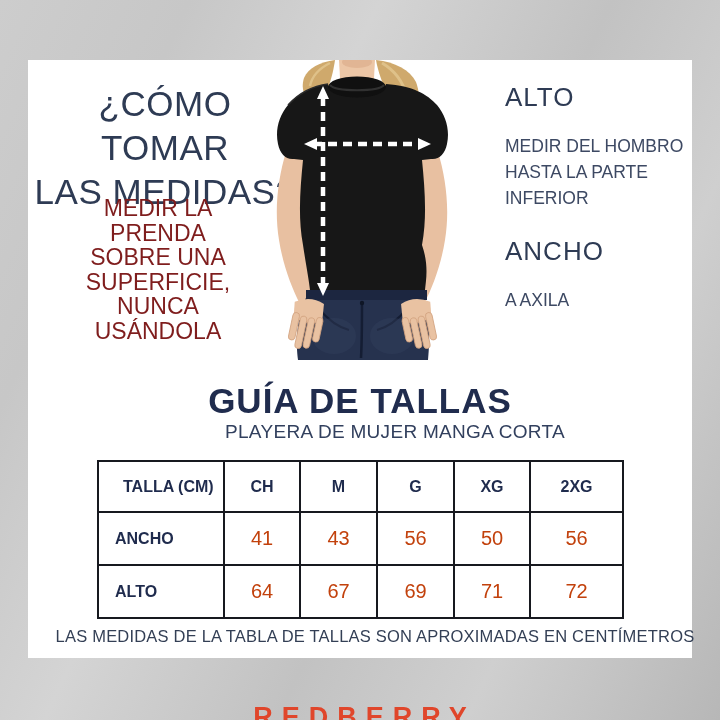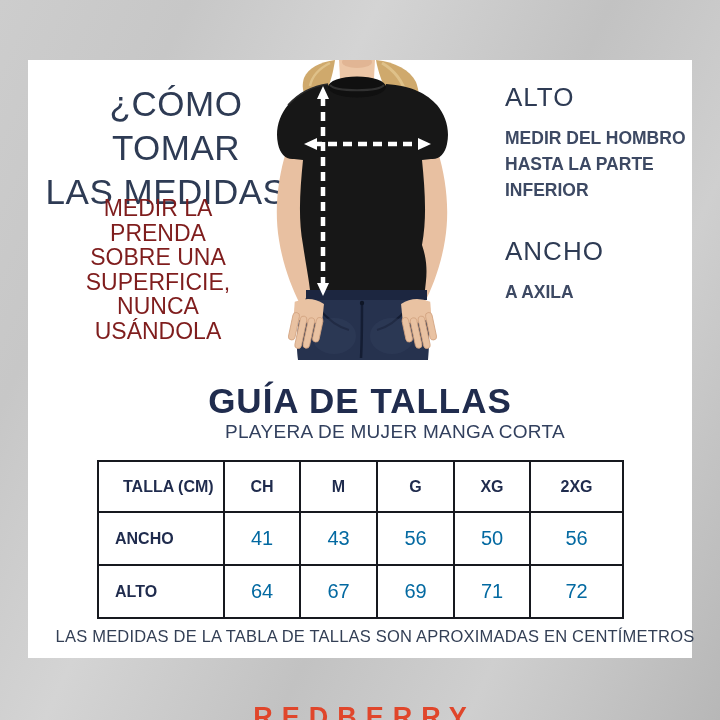--- a/index.html
+++ b/index.html
@@ -11,56 +11,56 @@
   .frame{
     position:absolute;left:0;top:0;width:720px;height:720px;
     background:linear-gradient(115deg,#cdcdcd 0%,#c7c7c7 18%,#d4d4d4 36%,#c2c2c2 58%,#cfcfcf 76%,#b7b7b7 100%);
   }
   .card{
     position:absolute;left:28px;top:60px;width:664px;height:598px;
     background:#ffffff;
   }
   
   .headline{
-    position:absolute;left:16px;top:22px;width:264px;
+    position:absolute;left:5px;top:22px;width:264px;
     text-align:center;color:#2e3b54;
     font-size:35px;font-weight:300;line-height:44px;letter-spacing:.5px;
   }
   .instruction{
     position:absolute;left:28px;top:136px;width:204px;
     text-align:center;color:#7f1d1d;
     font-size:23px;font-weight:300;line-height:24.5px;
   }
   
   .model{position:absolute;left:212px;top:0;width:240px;height:300px;}
   
   .side{position:absolute;left:477px;width:185px;color:#3d4963;}
   .side h2{
     margin:0;color:#2e3b54;font-size:26px;font-weight:300;
     letter-spacing:1px;line-height:34px;
   }
-  .side .lines{margin-top:11px;font-size:17.5px;font-weight:700;line-height:26px;}
+  .side .lines{margin-top:19px;font-size:17.5px;font-weight:400;line-height:26px;}
   .side-alto{top:20px;}
   .side-ancho{top:174px;}
   
   .guia-title{
     position:absolute;left:0;top:321px;width:664px;text-align:center;
     color:#202c4e;font-size:35px;font-weight:bold;letter-spacing:1px;
   }
   .guia-sub{
     position:absolute;left:0;top:361px;width:664px;text-align:center;
     color:#32405e;font-size:19px;letter-spacing:.3px;padding-left:35px;
   }
   table.sizes{
     position:absolute;left:69px;top:400px;width:525px;
     border-collapse:collapse;table-layout:fixed;
   }
   table.sizes th,table.sizes td{
     border:2.5px solid #17191f;text-align:center;vertical-align:middle;
-    color:#0369a1;background:#fff;
+    color:#c2410c;background:#fff;
   }
   table.sizes th{height:47px;font-size:16px;font-weight:bold;color:#1f2b4d;}
   table.sizes td{height:49px;font-size:20px;}
   table.sizes .rowlabel{
     text-align:left;padding-left:16px;font-size:16px;font-weight:bold;color:#1f2b4d;
   }
   table.sizes th.first{text-align:left;padding-left:24px;}
   .note{
     position:absolute;left:15px;top:567px;width:664px;text-align:center;
     color:#333f55;font-size:16.5px;font-weight:300;letter-spacing:.2px;

